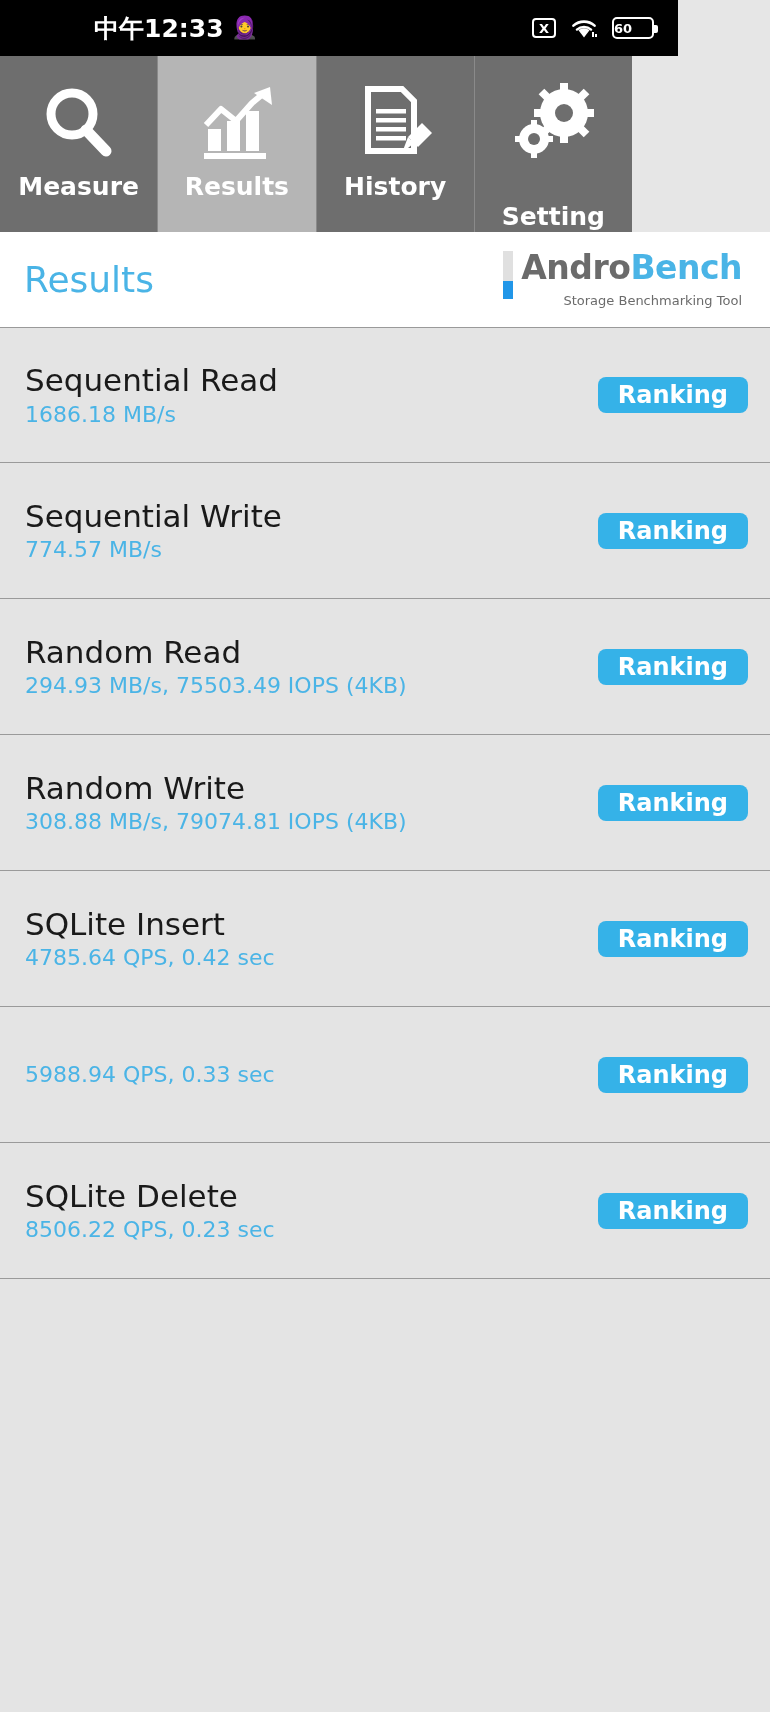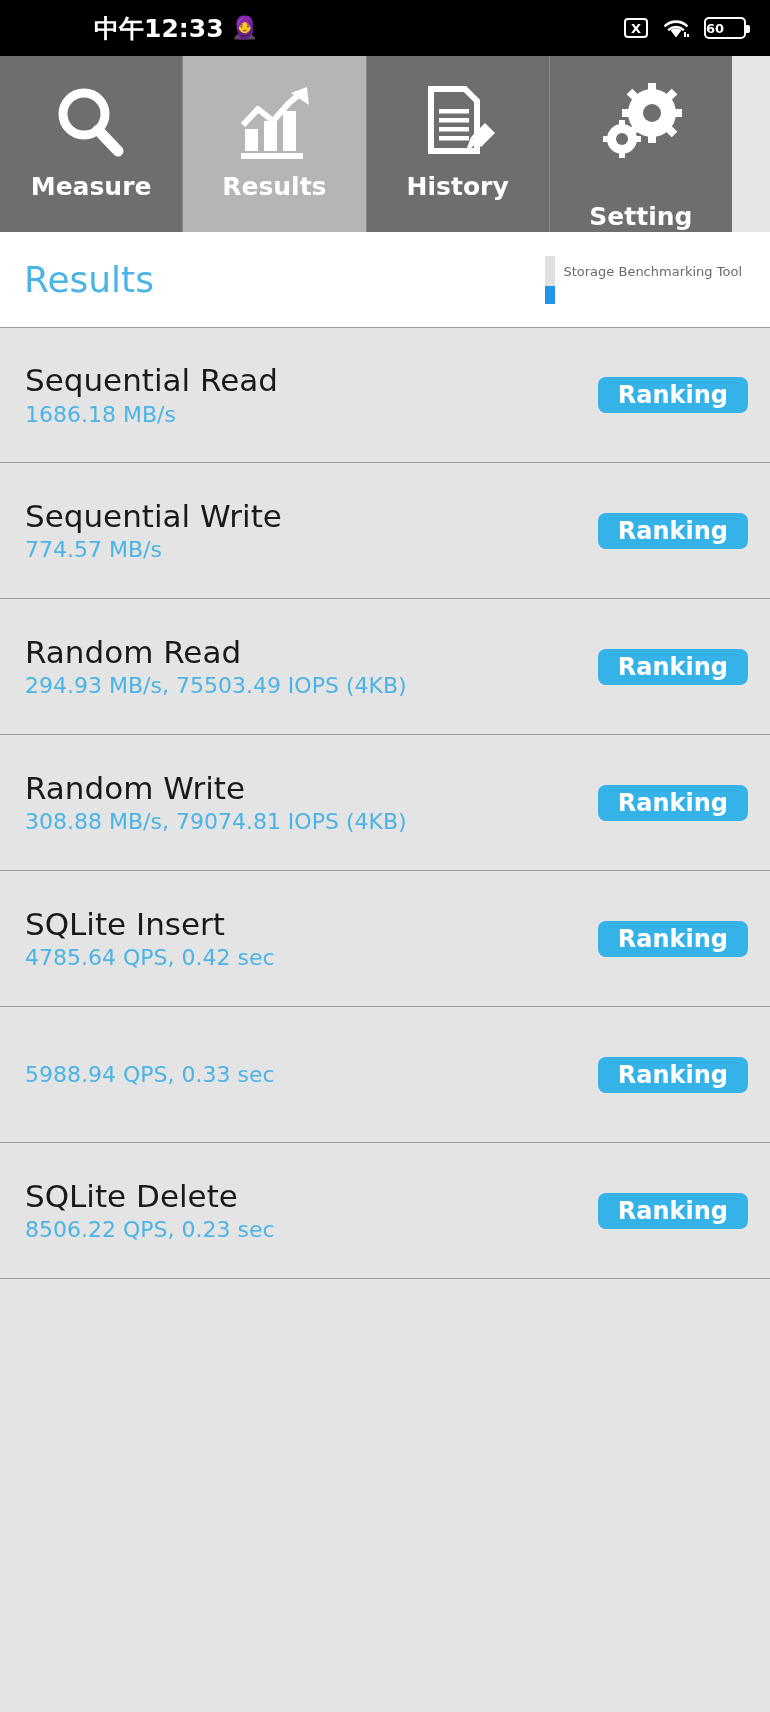--- a/index.html
+++ b/index.html
@@ -5,21 +5,21 @@
   * { margin:0; padding:0; box-sizing:border-box; }
   html, body {
     width:770px; height:1712px;
     background:#e6e6e6;
     font-family:"DejaVu Sans", sans-serif;
     overflow:hidden;
   }
 
   
   .statusbar{
-    height:56px; width:770px; background:#000; color:#fff;
+    height:56px; width:678px; background:#000; color:#fff;
     display:flex; align-items:center; position:relative;
   }
   .sb-left{ display:flex; align-items:center; gap:8px; margin-left:94px; }
   .sb-time{ font-size:25px; font-weight:bold; letter-spacing:0px; line-height:1;
             font-family:"DejaVu Sans", sans-serif; }
   .sb-emoji{ font-size:22px; line-height:1; }
   .sb-right{ position:absolute; right:24px; display:flex; align-items:center; gap:14px; }
   .ico-x{
     width:24px; height:20px; border:2px solid #fff; border-radius:4px;
     display:flex; align-items:center; justify-content:center;
@@ -30,21 +30,21 @@
     width:42px; height:22px; border:2px solid #fff; border-radius:5px;
     display:flex; align-items:center; justify-content:flex-start; position:relative;
   }
   .batt .lvl{ font-size:13px; font-weight:bold; line-height:1; }
   .batt:after{
     content:""; position:absolute; right:-6px; top:6px;
     width:4px; height:8px; background:#fff; border-radius:0 2px 2px 0;
   }
 
   
-  .tabbar{ display:flex; height:176px; width:732px; }
+  .tabbar{ display:flex; height:176px; width:632px; }
   .tab{
     flex:1 1 0; background:#6e6e6e; position:relative;
     display:flex; flex-direction:column; align-items:center;
     justify-content:flex-start; padding-top:22px;
     border-right:1px solid #8a8a8a;
   }
   .tab:last-child{ border-right:none;gap:30px; }
   .tab.active{ background:#b5b5b5; }
   .tab .glyph{ height:92px; display:flex; align-items:center; justify-content:center; }
   .tab .tlabel{
@@ -184,20 +184,21 @@
       </span>
       <span class="tlabel">Setting</span>
     </div>
   </div>
 
   <div class="header">
     <div class="page-title">Results</div>
     <div class="logo-wrap">
       <div class="logo-bar"></div>
       <div class="logo-text">
+        <div class="logo-main"><span class="logo-andro">Andro</span><span class="logo-bench">Bench</span></div>
         <div class="logo-sub">Storage Benchmarking Tool</div>
       </div>
     </div>
   </div>
 
   <div class="list">
 
     <div class="row">
       <div class="row-texts">
         <span class="row-title">Sequential Read</span>

